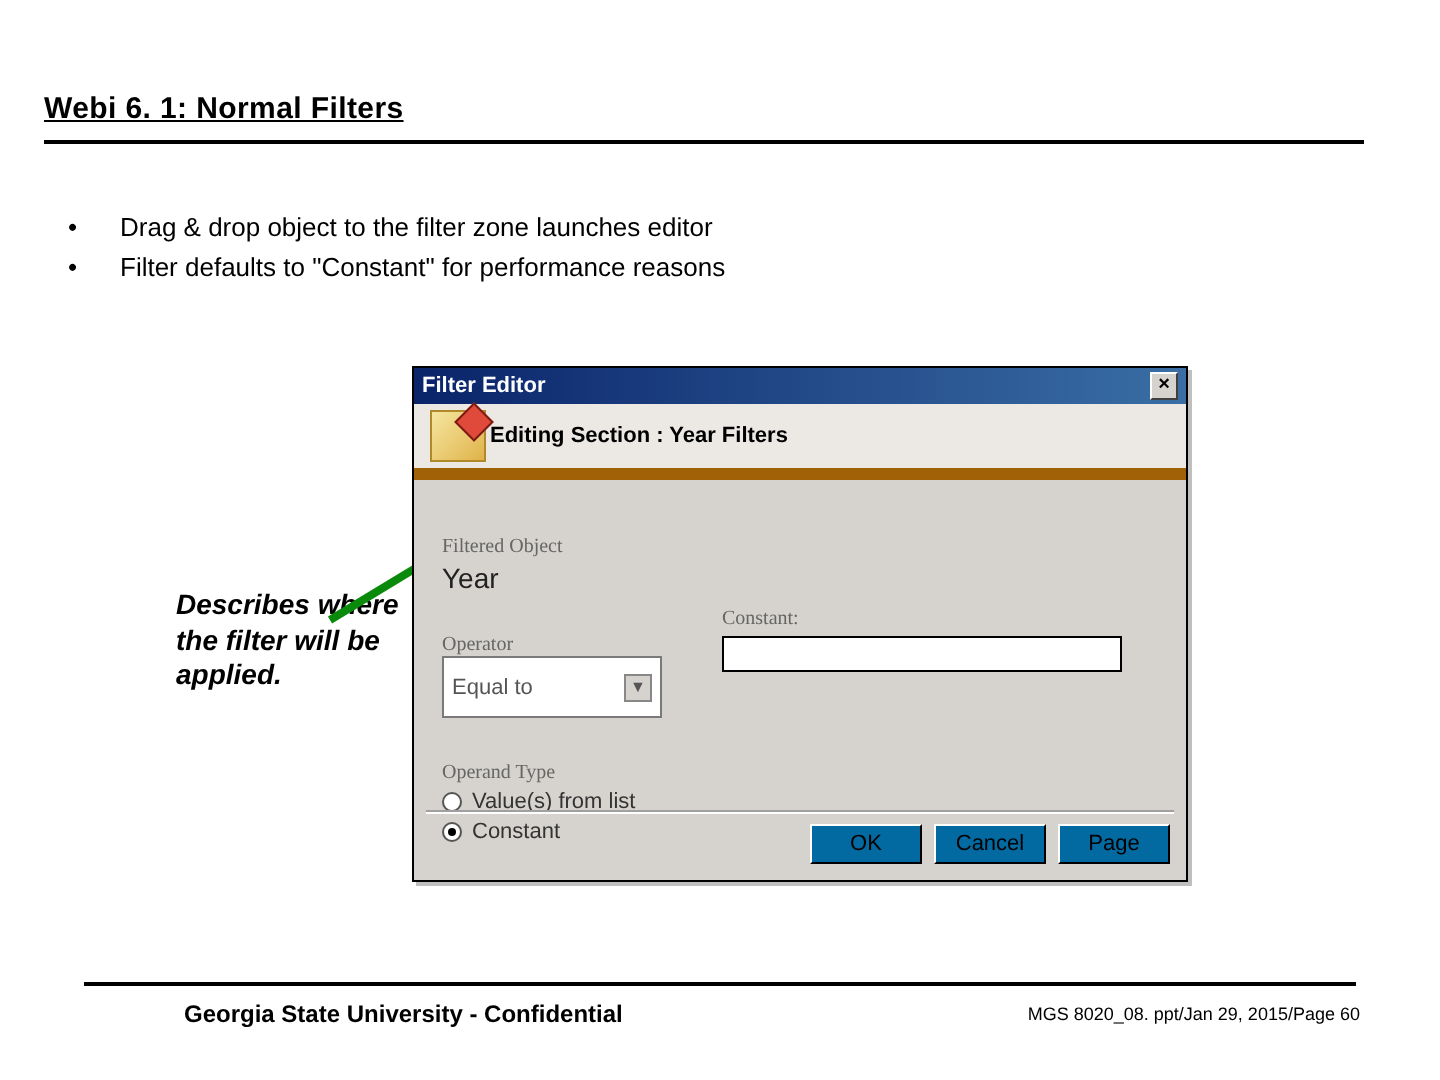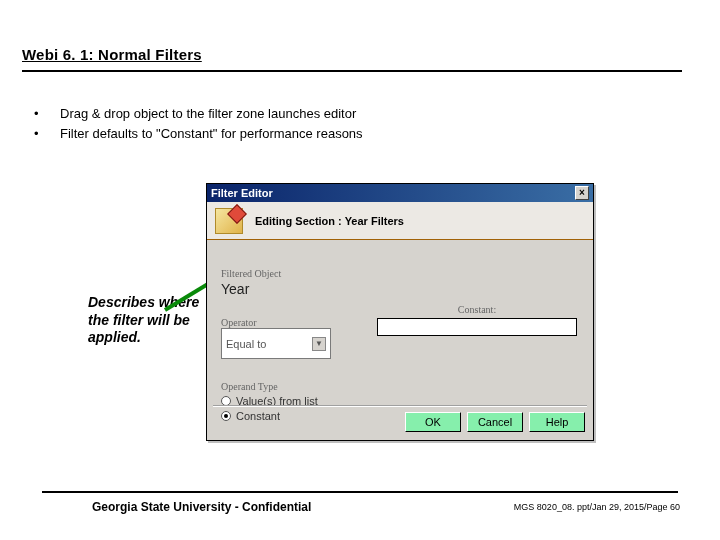--- a/index.html
+++ b/index.html
@@ -73,25 +73,25 @@
   }
   .close-x {
     width: 14px; height: 14px; background: #d6d3ce;
     border: 1px solid #fff; border-right-color:#404040; border-bottom-color:#404040;
     font-size: 10px; line-height: 11px; text-align: center;
     color: #000; font-weight: bold;
   }
   .header-band {
     height: 38px;
     background: #ece9e4;
-    border-bottom: 1px solid #a16207;
+    border-bottom: 6px solid #a16207;
     display: flex;
     align-items: center;
     padding: 0 8px;
-    gap: 12px;
+    gap: 2px;
   }
   .hdr-icon {
     width: 28px; height: 26px;
     background: linear-gradient(135deg,#f5e6a0,#e0b34a);
     border: 1px solid #b08a2a;
     position: relative;
   }
   .hdr-icon::after{
     content:""; position:absolute; right:-2px; top:-2px;
     width:12px;height:12px; background:#e04a3a; border:1px solid #7a1a12;
@@ -108,37 +108,37 @@
   .lbl { font-size: 10px; color:#666; margin-top:20px;font-family:Liberation Serif, serif; }
   .val { font-size: 14px; color:#222; margin:2px 0 8px 0; }
   .op-row { display:flex; align-items:center; gap:6px; }
   .combo {
     width: 110px; height: 31px; background:#fff;
     border: 1px solid #7a7a7a; display:flex; align-items:center;
     font-size:11px; padding:0 4px; justify-content:space-between;
   }
   .combo .arrow { width:14px;height:14px;background:#d6d3ce;border:1px solid #888; text-align:center;line-height:12px;font-size:8px;}
   .constant-block {
-    position:absolute; left: 170px; top: 44px; width: 200px; text-align: center;
+    position:absolute; left: 154px; top: 44px; width: 200px;
   }
   .constant-block .lbl { margin-bottom:3px; }
   .tfield {
     width: 200px; height:18px; background:#fff; border:1px solid #000;
   }
   .optype { margin-top: 22px; }
   .radio-row { display:flex; align-items:center; gap:5px; font-size:11px; color:#333; margin-top:3px;}
   .radio {
     width:10px;height:10px;border:1px solid #555;border-radius:50%;background:#fff;display:inline-flex;align-items:center;justify-content:center;
   }
   .radio.checked::after{content:"";width:4px;height:4px;background:#000;border-radius:50%;}
   .btn-row {
     position:absolute; right:8px; bottom:8px; display:flex; gap:6px;
   }
   .btn {
-    min-width:56px; height:20px; background:#86efac;
+    min-width:56px; height:20px; background:#0369a1;
     border:1px solid #000; border-top-color:#fff; border-left-color:#fff;
     font-size:11px; text-align:center; line-height:18px;
   }
   .btn-sep {
     position:absolute; left:6px; right:6px; bottom:34px; height:1px; background:#a0a0a0;
     box-shadow: 0 1px 0 #fff;
   }
   
   .arrow-svg { position:absolute; left:150px; top:200px; pointer-events:none; }
   
@@ -215,19 +215,19 @@
       <div class="radio-row">
         <span class="radio checked"></span>
         <span>Constant</span>
       </div>
     </div>
   </div>
   <div class="btn-sep"></div>
   <div class="btn-row">
     <div class="btn">OK</div>
     <div class="btn">Cancel</div>
-    <div class="btn">Help</div>
+    <div class="btn">Page</div>
   </div>
 </div>
 
 <div class="footer-line"></div>
 <div class="footer-left">Georgia State University - Confidential</div>
 <div class="footer-right">MGS 8020_08. ppt/Jan 29, 2015/Page 60</div>
 
 </body></html>

